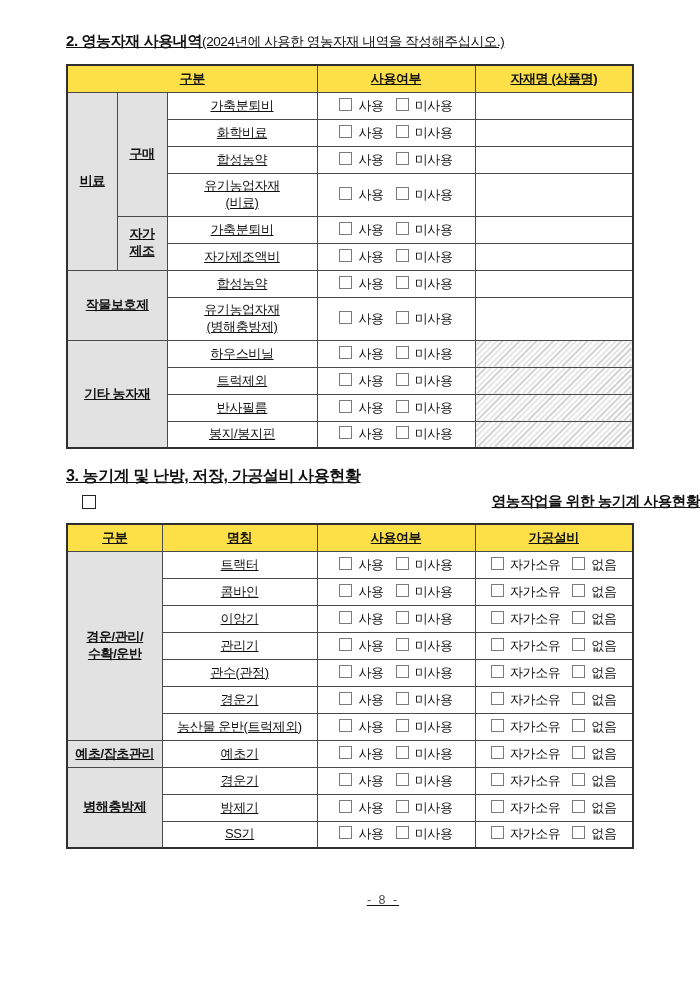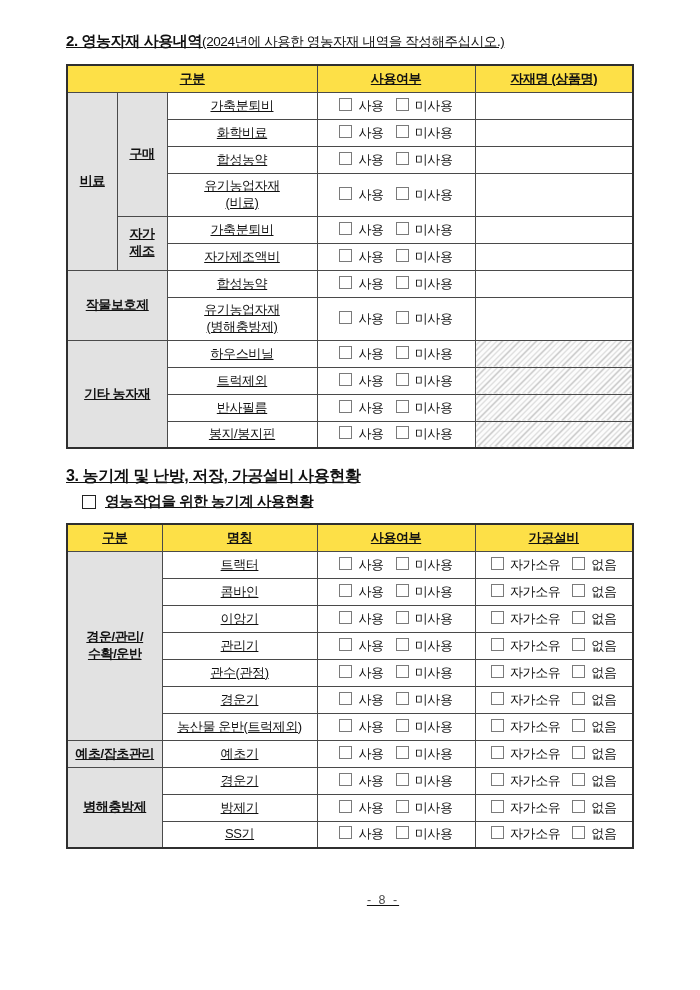--- a/index.html
+++ b/index.html
@@ -7,21 +7,21 @@
     width:700px;height:990px;background:#ffffff;overflow:hidden;
     font-family:"Liberation Sans","DejaVu Sans",sans-serif;color:#111;
   }
   .content{padding:32px 0 0 66px;text-decoration:underline;}
 
   
   .h2{font-size:15px;margin:0 0 13px 0;letter-spacing:-0.4px;}
   .h2 .b{font-weight:bold;}
   .h2 .n{font-size:13.5px;font-weight:normal;}
   .h3{font-size:16px;font-weight:bold;margin:17px 0 5px 0;letter-spacing:-0.4px;}
-  .h3sub{font-size:14.5px;font-weight:bold;margin:0 0 12px 16px;letter-spacing:-0.4px;display:flex;align-items:center;}
+  .h3sub{font-size:14.5px;font-weight:bold;margin:0 0 12px 16px;letter-spacing:-0.4px;display:flex;align-items:center;justify-content:space-between;}
   .sq{display:inline-block;width:12px;height:12px;border:1.6px solid #222;margin-right:9px;box-sizing:content-box;}
 
   
   table{border-collapse:collapse;border:2px solid #2f2f2f;table-layout:fixed;width:566px;}
   td,th{border:1px solid #4a4a4a;font-size:13px;padding:0 2px;text-align:center;vertical-align:middle;letter-spacing:-0.4px;overflow:hidden;}
   th{background:#fde047;font-weight:bold;}
   tr{height:27px;}
   tr.tall{height:43px;}
   .gray{background:#e2e2e2;font-weight:bold;}
   .pre{white-space:pre-line;line-height:1.3;}

